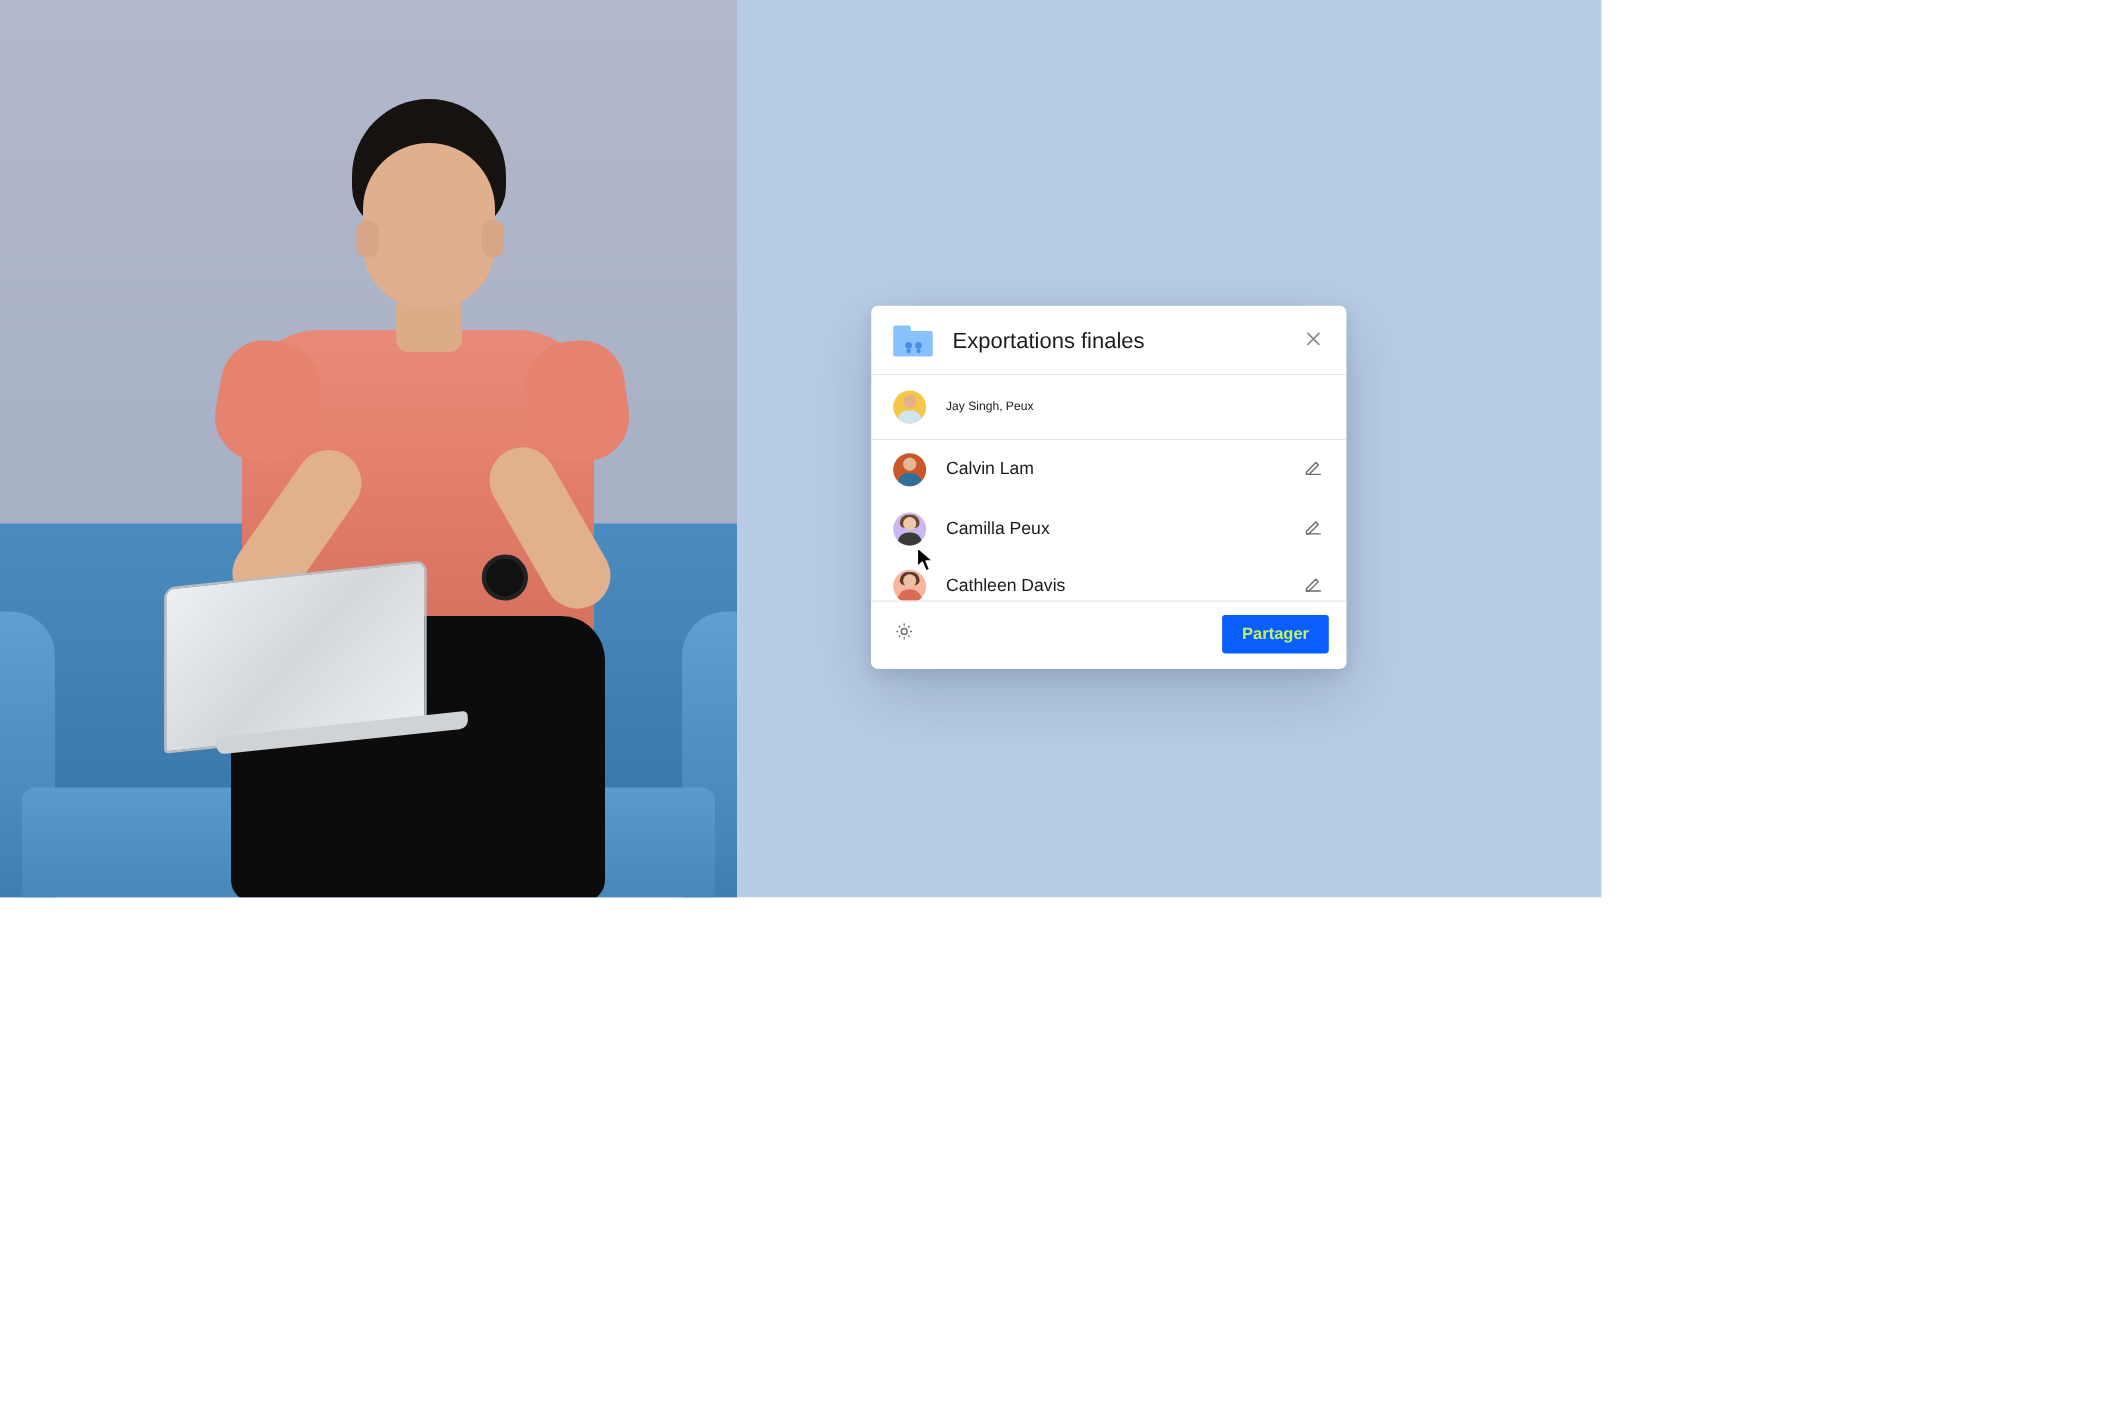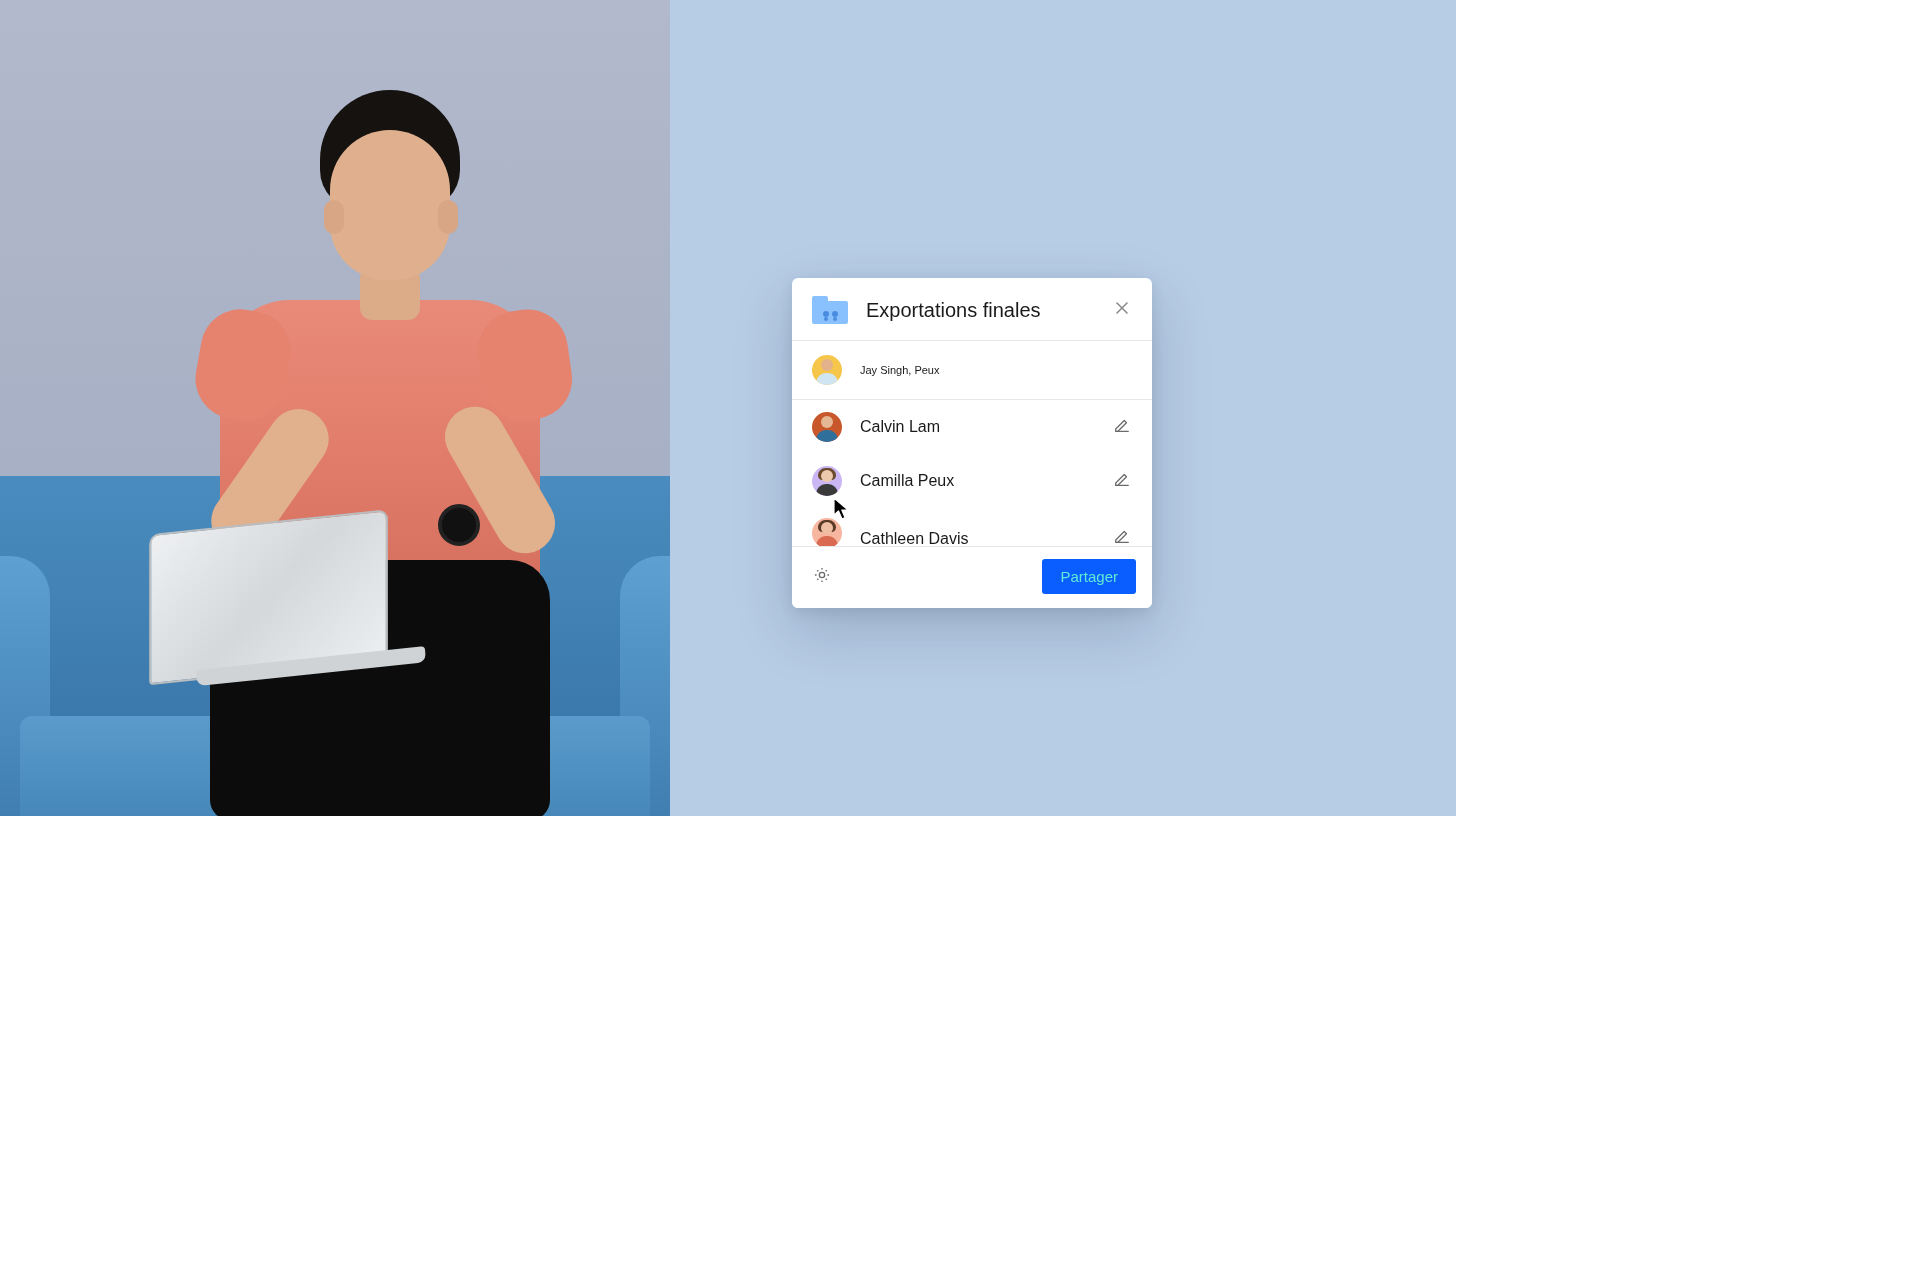--- a/index.html
+++ b/index.html
@@ -147,21 +147,21 @@
     flex: 1;
     height: 816px;
     background: #b7cce5;
     position: relative;
   }
 
   
   .dialog {
     position: absolute;
     left: 122px; top: 278px;
-    width: 360px;
+    width: 432px;
     background: #fff;
     border-radius: 6px;
     box-shadow: 0 22px 60px rgba(16,34,58,0.18), 0 4px 14px rgba(16,34,58,0.10);
     overflow: hidden;
   }
   .dialog-header {
     display: flex; align-items: center;
     padding: 18px 20px 16px 20px;
   }
   .folder-icon {
@@ -257,41 +257,41 @@
     cursor: pointer;
   }
   .person-name { font-size: 16px; color: #1a1a1a; flex: 1; }
   .edit-icon {
     width: 20px; height: 20px; color: #6b6b6b;
     display:flex; align-items:center; justify-content:center;
   }
   .edit-icon svg { width: 18px; height: 18px; }
 
   .row-cut { height: 38px; overflow:hidden; }
-  .row-cut .person-row { padding-top: 10px; align-items: flex-end; }
+  .row-cut .person-row { padding-top: 10px; }
 
   .dialog-footer {
     display: flex; align-items: center; justify-content: space-between;
     padding: 12px 16px 14px 18px;
     border-top: 1px solid #e6e6e6;
     background: #fff;
   }
   .settings-btn {
     width: 24px; height: 24px; color: #6b6b6b;
     display:flex; align-items:center; justify-content:center;
     cursor: pointer;
   }
   .settings-btn svg { width: 20px; height: 20px; }
   .share-btn {
     background: #0d6efd;
     background: #0c63ff;
-    color: #5eead4;
+    color: #bef264;
     border: none;
     font-size: 15px;
-    font-weight: 400;
+    font-weight: 700;
     padding: 9px 18px;
     border-radius: 3px;
     cursor: pointer;
   }
   .share-btn { background:#0a5dff; }
 
   
   .cursor {
     position: absolute;
     left: 163px; top: 497px;

